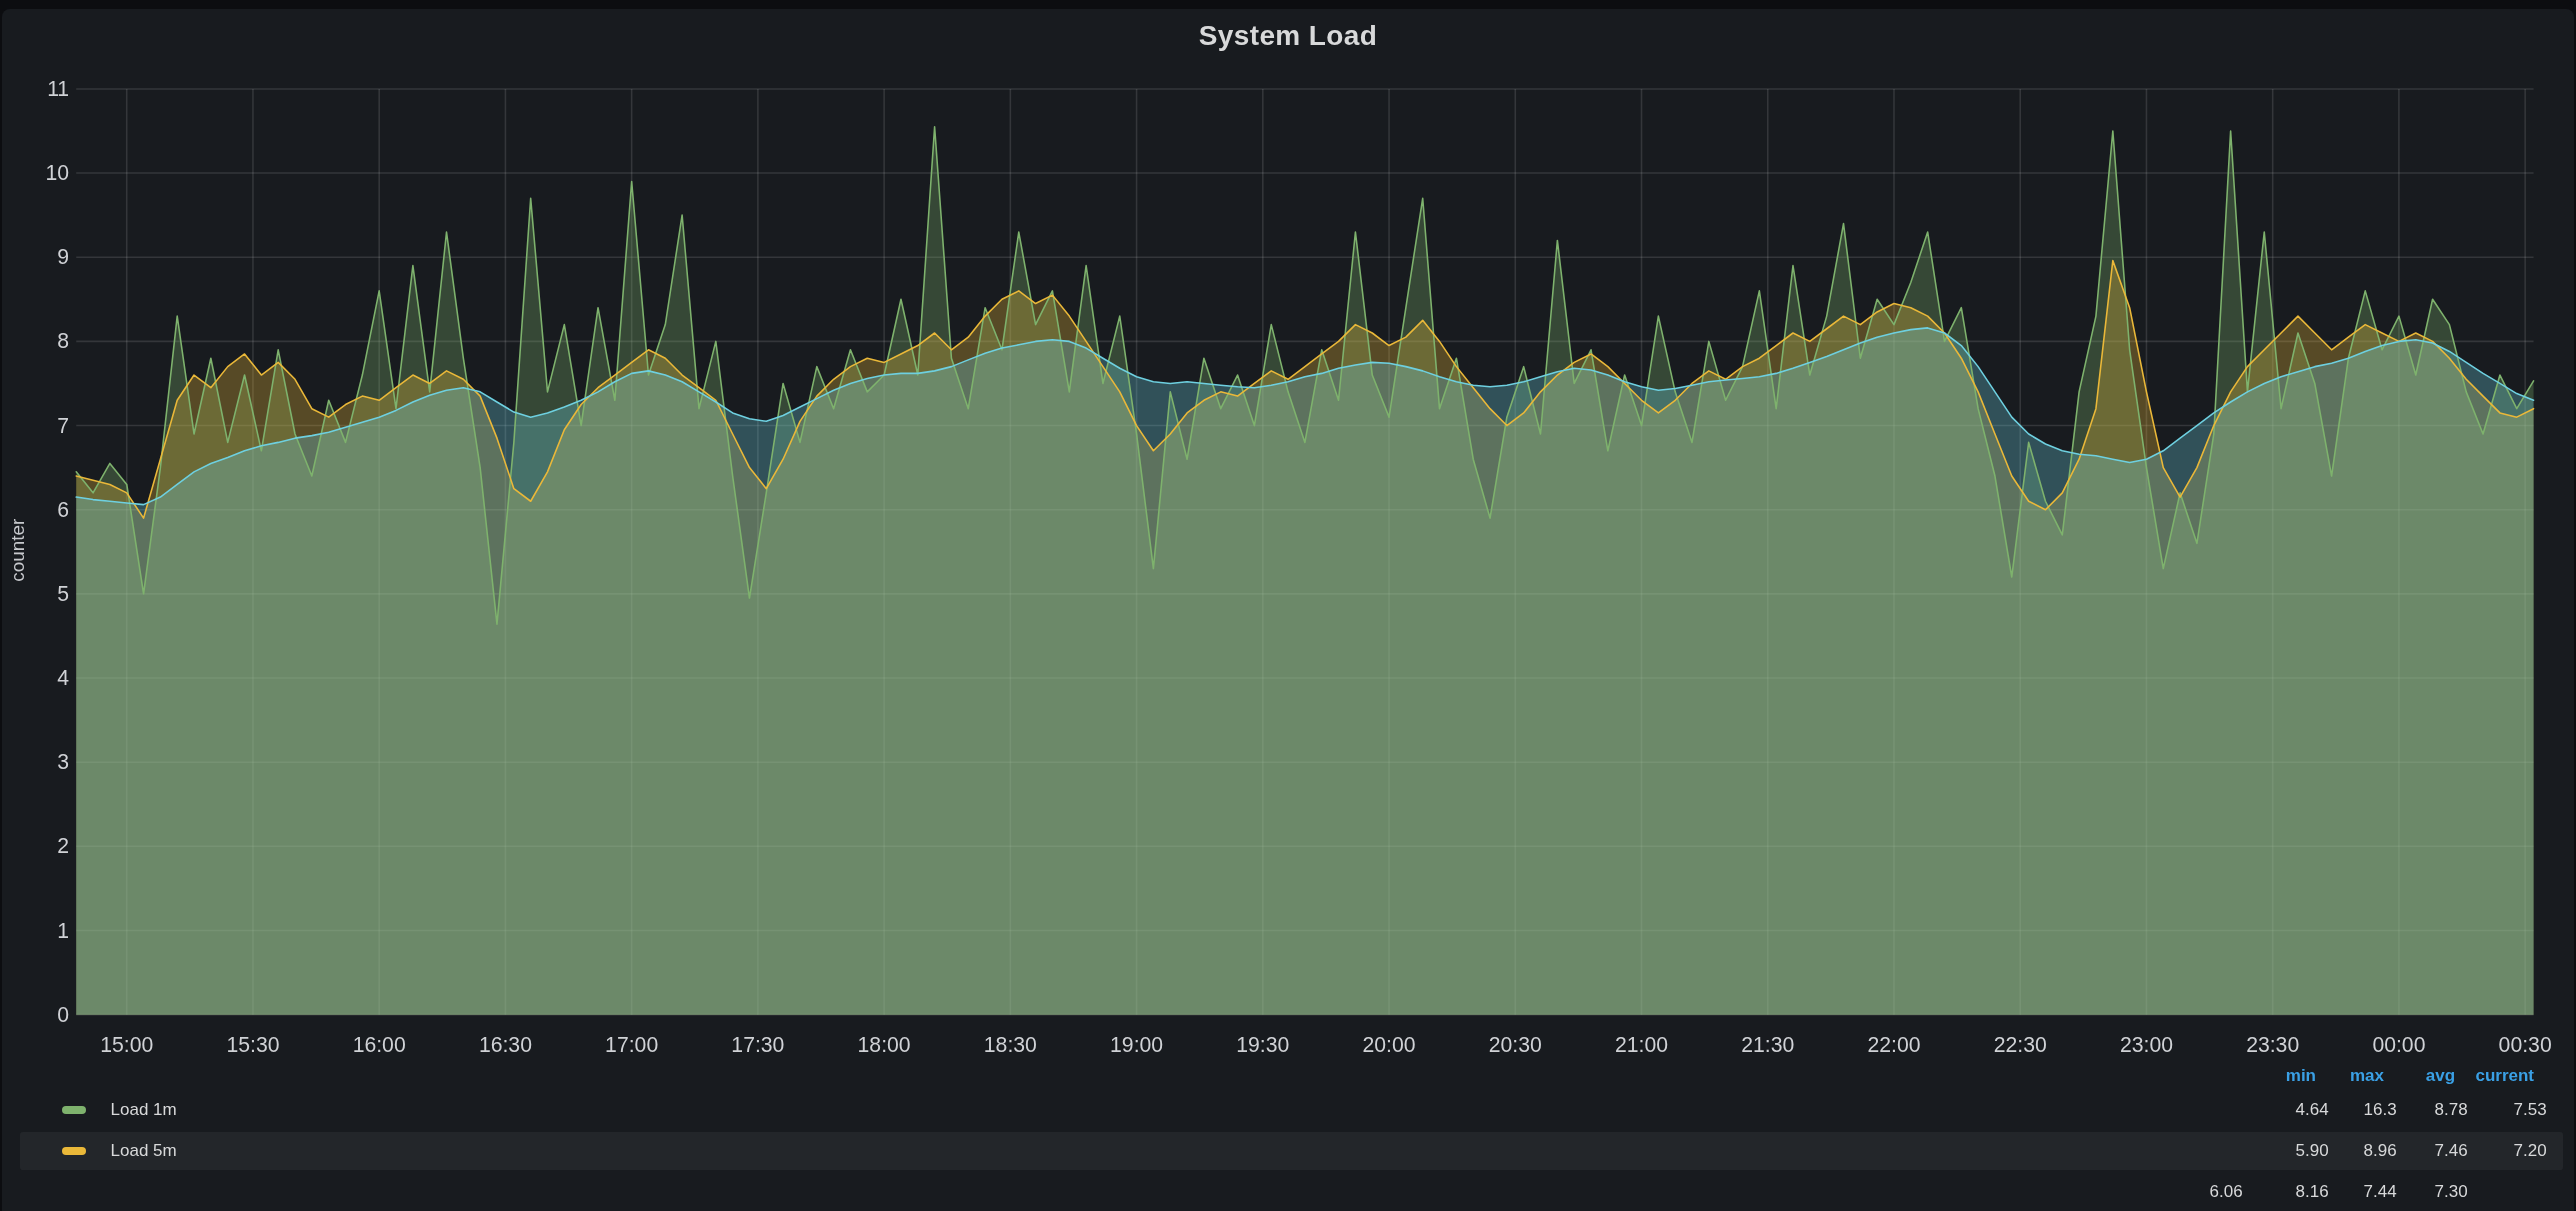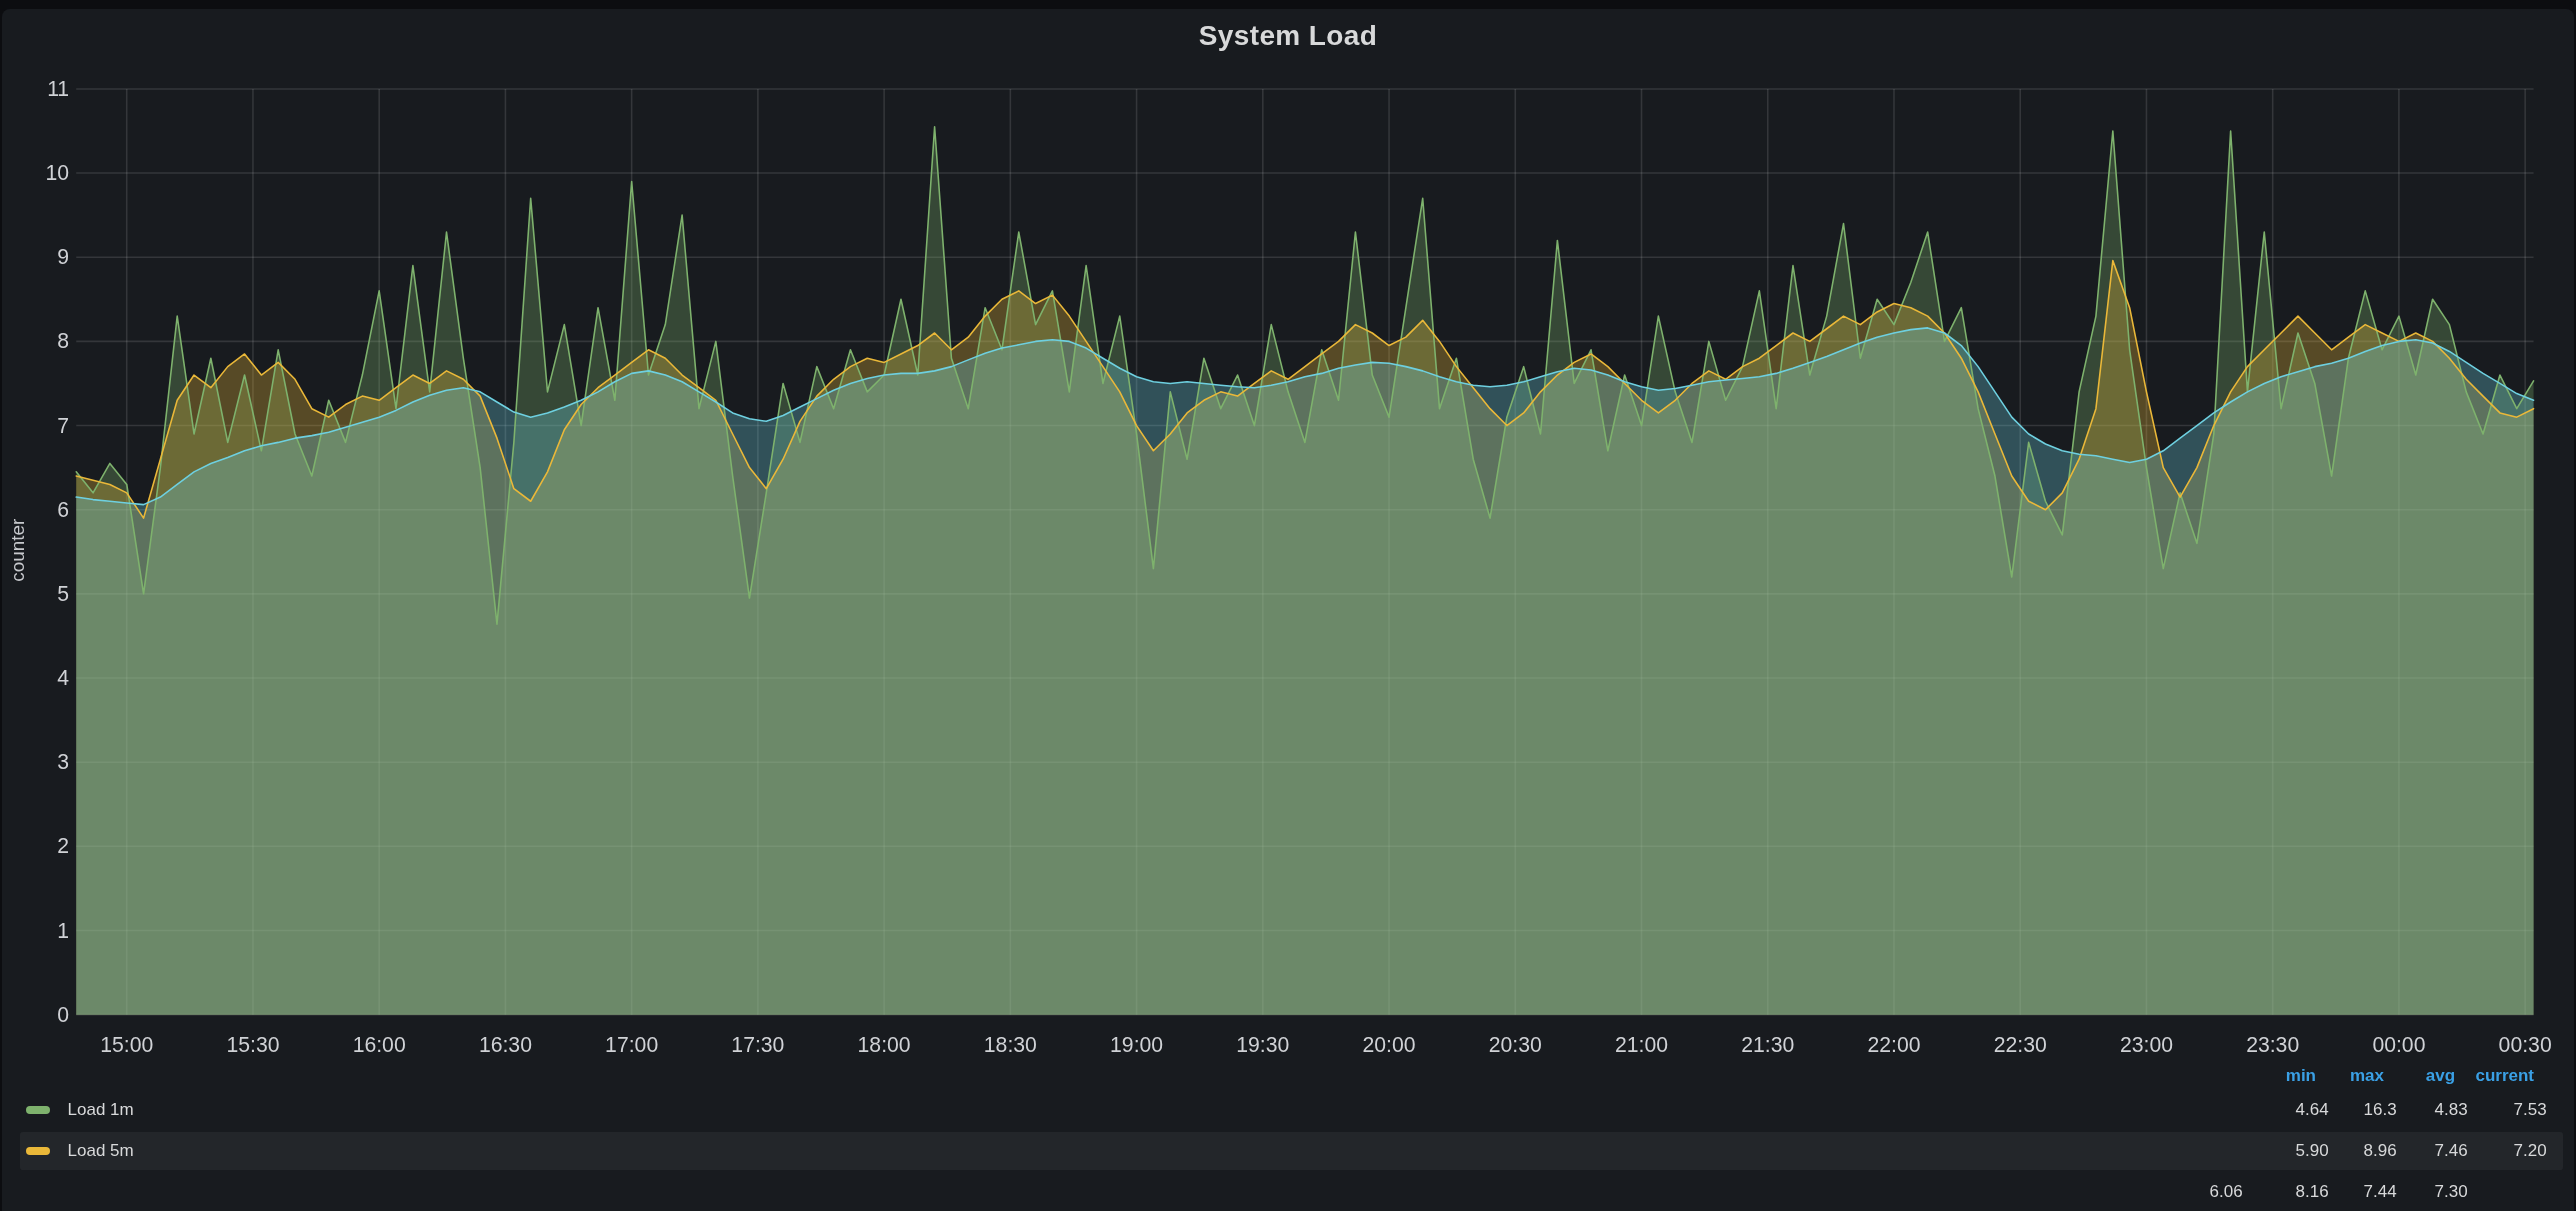--- a/index.html
+++ b/index.html
@@ -40,22 +40,22 @@
   .lg-header{height:27px;margin-top:4.7px;}
   .lg-header .hcell{
     color:#3aa0e5;font-weight:600;text-align:right;padding-right:12.6px;
   }
   .lg-row{height:41px;}
   .lg-row.hl::before{
     content:'';position:absolute;left:17.3px;right:11px;top:1.6px;bottom:1.6px;
     background:rgba(255,255,255,0.05);border-radius:3.1px;
   }
   .lg-label{
-    display:flex;align-items:center;gap:18px;
-    padding-left:23.6px;position:relative;z-index:1;
+    display:flex;align-items:center;gap:25px;
+    padding-left:23.6px;position:relative;z-index:1;margin-left:36px;
   }
   .swatch{width:23.6px;height:7.9px;border-radius:3.9px;flex:0 0 auto;}
   .stat{text-align:right;position:relative;z-index:1;}
 </style>
 </head>
 <body>
 
 <div class="panel"></div>
 
 <svg id="chart" width="2576" height="1212" viewBox="0 0 3278 1542">
@@ -149,21 +149,21 @@
       <div class="hcell">current</div>
     </div>
   <div id="legend-body">
       <div class="lg-grid lg-row">
         <div class="lg-label">
           <span class="swatch" style="background: rgb(126, 178, 109);"></span>
           <span>Load 1m</span>
         </div>
         <div class="stat">4.64</div>
         <div class="stat">16.3</div>
-        <div class="stat">4.83</div>
+        <div class="stat">8.78</div>
         <div class="stat">7.53</div>
       </div>
       <div class="lg-grid lg-row hl">
         <div class="lg-label">
           <span class="swatch" style="background: rgb(234, 184, 57);"></span>
           <span>Load 5m</span>
         </div>
         <div class="stat">5.90</div>
         <div class="stat">8.96</div>
         <div class="stat">7.46</div>

